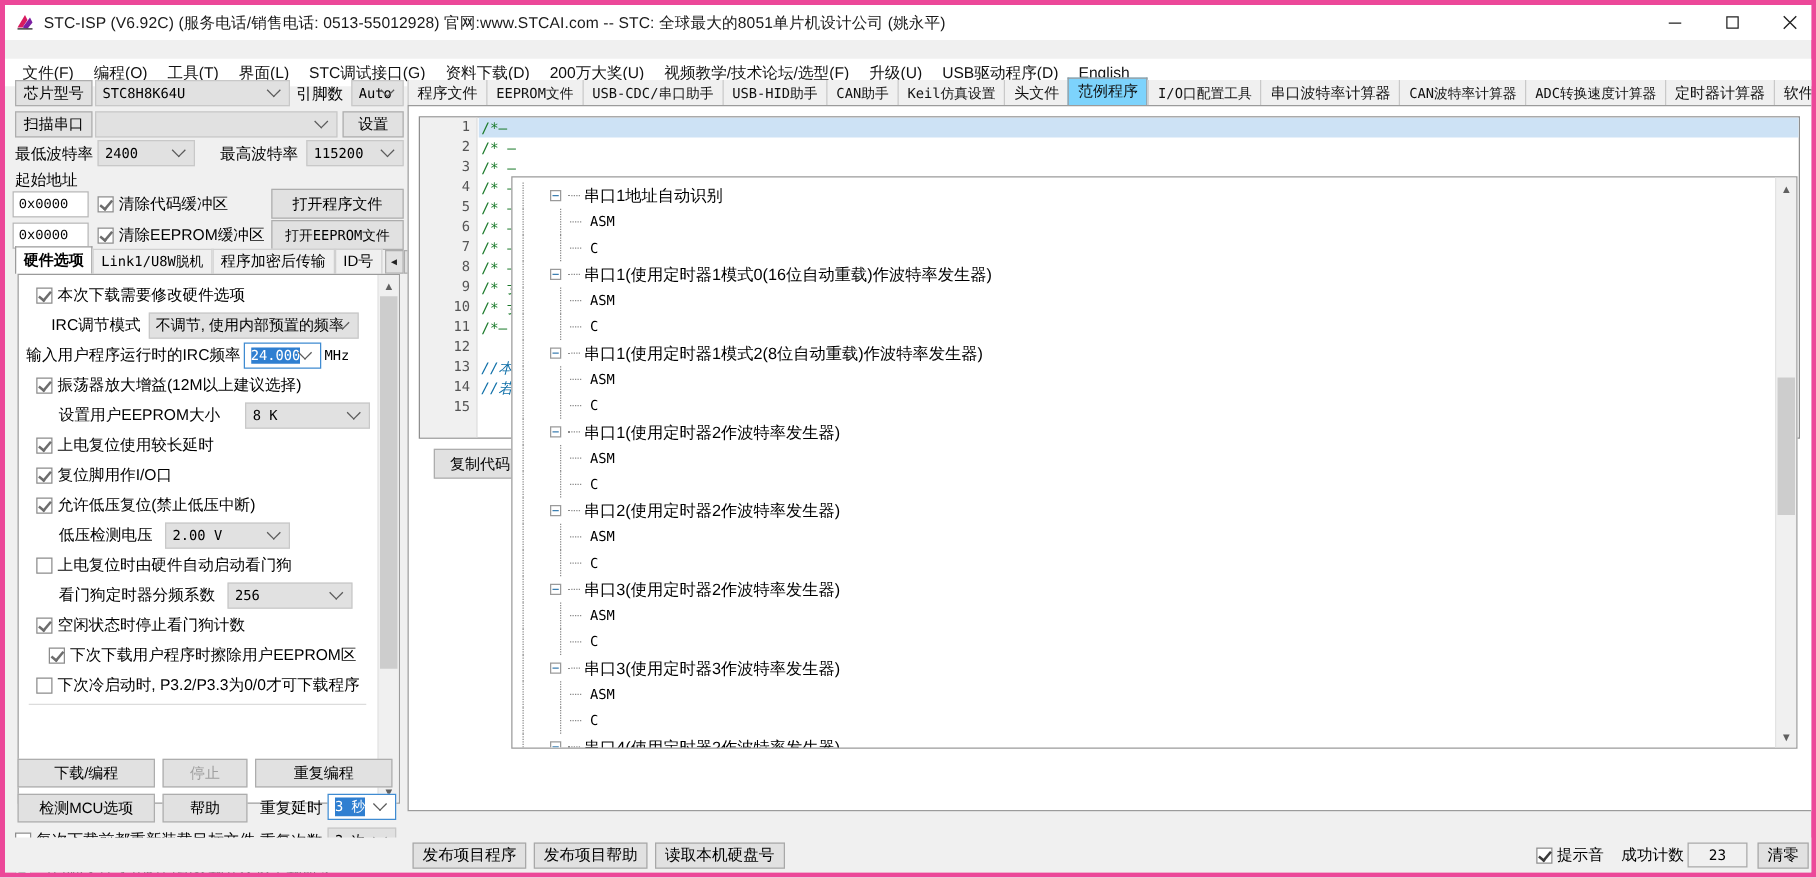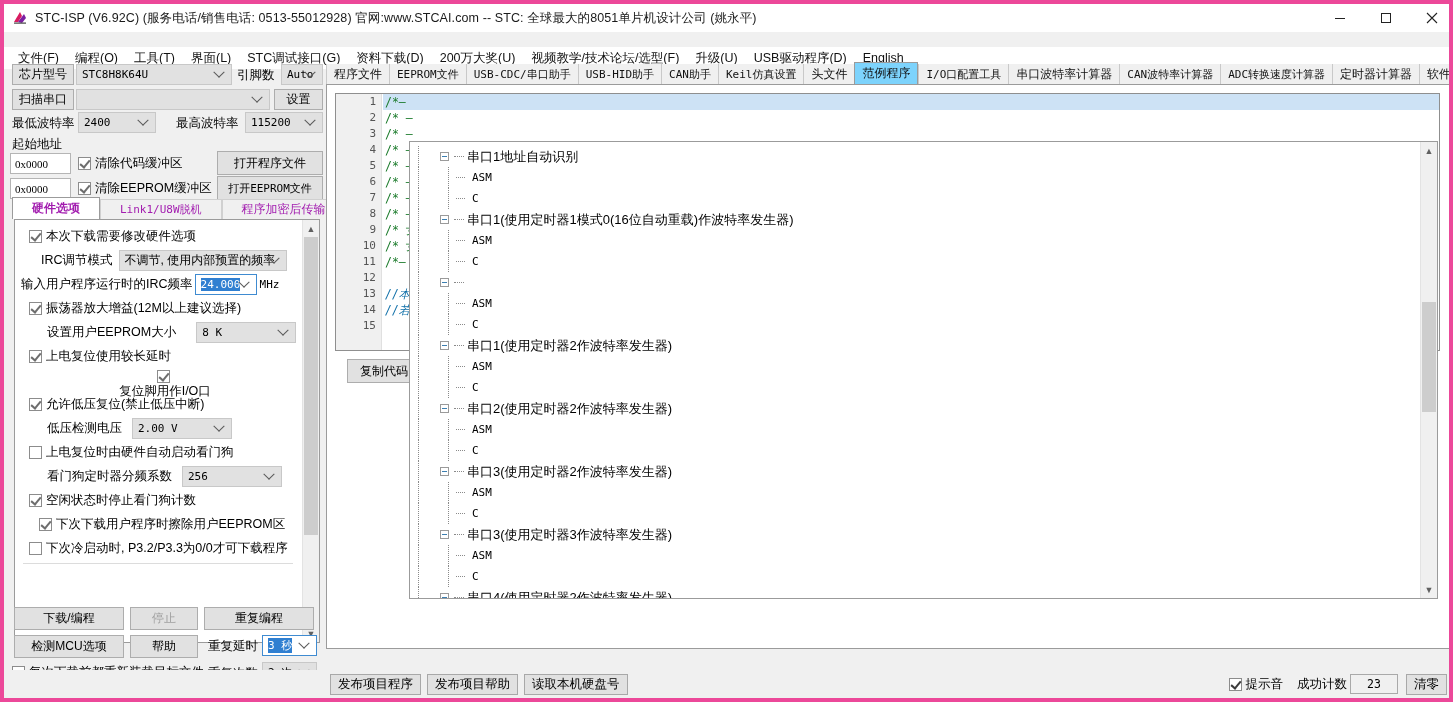--- a/index.html
+++ b/index.html
@@ -89,21 +89,21 @@
   }
   .combo .arrow::after {
     content: ""; width: 7px; height: 7px;
     border-right: 1.4px solid #5a5a5a; border-bottom: 1.4px solid #5a5a5a;
     transform: rotate(45deg) translate(-2px,-2px);
   }
 
   .txtbox {
     background: #ffffff; border: 1px solid #b5b5b5; height: 21px;
     display: flex; align-items: center; padding-left: 4px;
-    font-family: Liberation Serif, serif; font-size: 11px;
+    font-family: Liberation Mono, monospace; font-size: 11px;
   }
 
   .lbl { font-size: 12.5px; color: #000; white-space: nowrap; }
   .lbl-mono { font-family: "DejaVu Sans Mono", monospace; font-size: 11px; }
 
   .chk { display: flex; align-items: center; white-space: nowrap; }
   .cbox {
     width: 13px; height: 13px; border: 1px solid #8c8c8c; background: #fff;
     margin-right: 4px; position: relative; flex: none;
   }
@@ -116,22 +116,22 @@
   .cbox.checked.dark::after {
     border-color: #3b3b3b;
   }
 
   
   .tabstrip {
     position: absolute; left: 4px; top: 139px; width: 310px; height: 22px;
     display: flex; align-items: flex-end;
   }
   .tabitem {
-    height: 20px; padding: 0 19px; display: flex; align-items: center;
-    font-size: 12px; color: #a21caf; background: #f0f0f0;
+    height: 20px; padding: 0 6px; display: flex; align-items: center;
+    font-size: 12px; color: #000000; background: #f0f0f0;
     border: 1px solid #d0d0d0; border-bottom: none; white-space: nowrap;
   }
   .tabitem.active {
     background: #ffffff; font-weight: bold; height: 22px;
     border-color: #9b9b9b;
   }
   .tabitem.mono { font-family: "DejaVu Sans Mono", monospace; font-size: 11px; }
   .spin-btns { display: flex; margin-left: 2px; }
   .spin-btn {
     width: 15px; height: 19px; background: #e1e1e1; border: 1px solid #adadad;
@@ -431,21 +431,21 @@
             <span class="cv">8    K</span>
             <span class="arrow"></span>
           </span>
         </div>
 
         <div class="opt-row" style="padding-left:14px;">
           <span class="cbox checked"></span>
           <span class="lbl">上电复位使用较长延时</span>
         </div>
 
-        <div class="opt-row" style="padding-left:14px;flex-direction:column;">
+        <div class="opt-row" style="padding-left:14px;">
           <span class="cbox checked"></span>
           <span class="lbl">复位脚用作I/O口</span>
         </div>
 
         <div class="opt-row" style="padding-left:14px;">
           <span class="cbox checked"></span>
           <span class="lbl">允许低压复位(禁止低压中断)</span>
         </div>
 
         <div class="opt-row">
@@ -628,20 +628,21 @@
           <div class="tnode child">
             <span class="tguide"></span>
             <span class="child-ind"></span>
             <span class="leaf-label">C</span>
           </div>
 
           <div class="tnode">
             <span class="tguide"></span>
             <span class="expander"></span>
             <span class="dots"></span>
+            <span>串口1(使用定时器1模式2(8位自动重载)作波特率发生器)</span>
           </div>
           <div class="tnode child">
             <span class="tguide"></span>
             <span class="child-ind"></span>
             <span class="leaf-label">ASM</span>
           </div>
           <div class="tnode child">
             <span class="tguide"></span>
             <span class="child-ind"></span>
             <span class="leaf-label">C</span>

